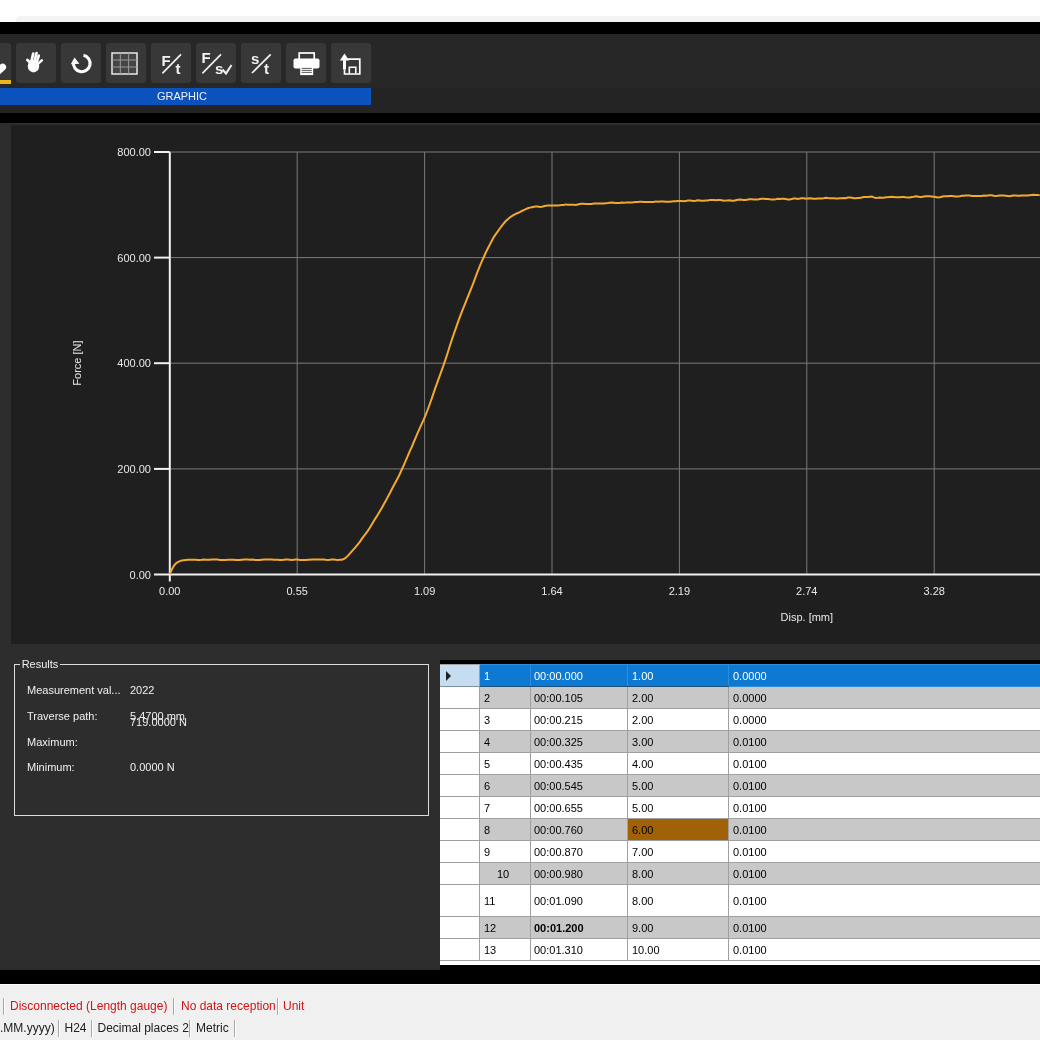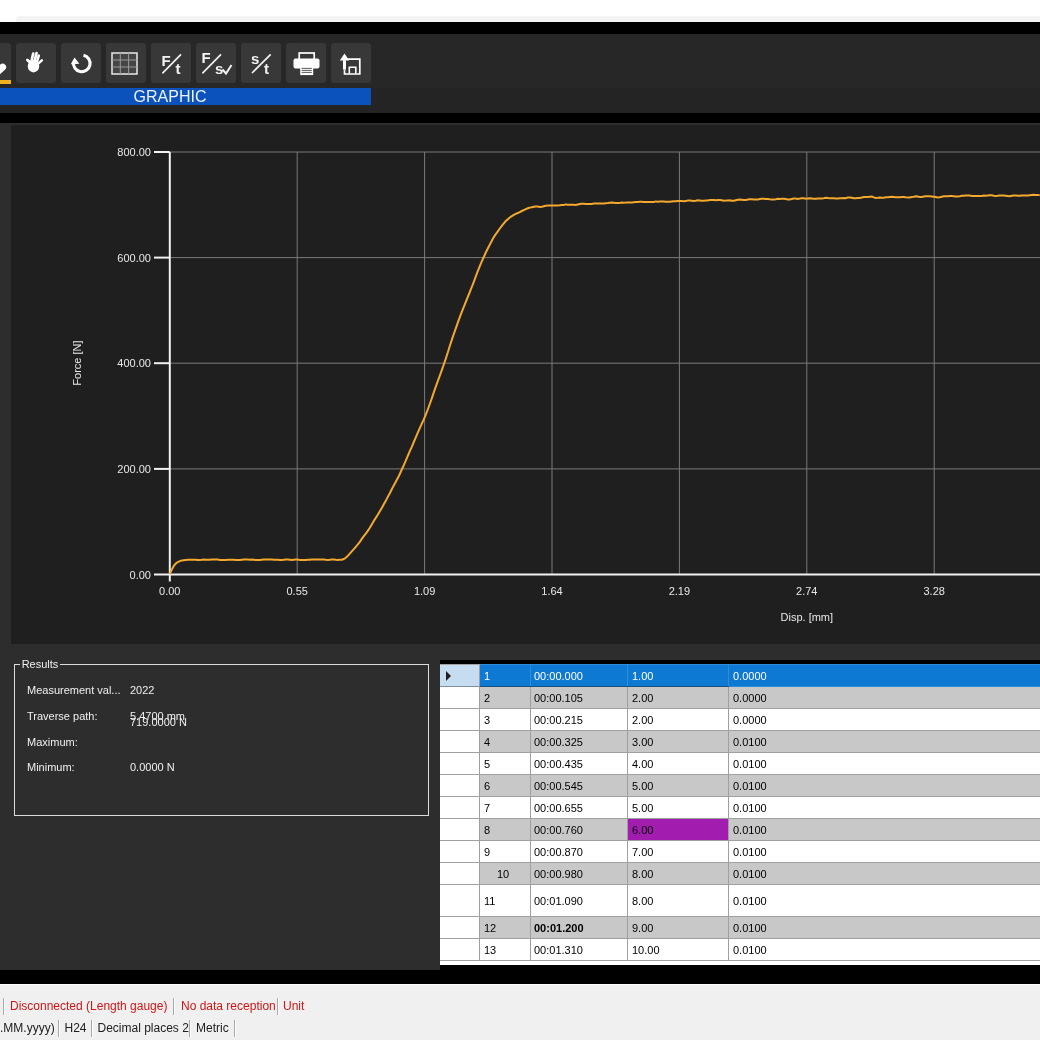--- a/index.html
+++ b/index.html
@@ -89,21 +89,21 @@
 <svg class="abs" style="left:337px;top:51px;" width="26" height="25" viewBox="0 0 26 25">
   <path d="M7.5 8.2 L7.5 23 L22.8 23 L22.8 8.2 Z" fill="none" stroke="#ffffff" stroke-width="1.7"></path>
   <path d="M12.3 22.5 L12.3 16.2 L18.8 16.2 L18.8 22.5" fill="none" stroke="#ffffff" stroke-width="1.6"></path>
   <rect x="4.2" y="6.2" width="6" height="12.3" fill="#383838"></rect>
   <rect x="6.0" y="9.2" width="3.0" height="9.3" fill="#ffffff"></rect>
   <polygon points="7.5,2.6 12.2,9.6 2.8,9.6" fill="#ffffff"></polygon>
 </svg>
 
 <div class="abs" style="left:0;top:88px;width:1040px;height:17px;background:#242424;"></div>
 <div class="abs" style="left:0;top:88px;width:371px;height:17px;background:#0b52bc;"></div>
-<div class="abs" style="left:0;top:88px;width:340px;height:17px;line-height:17px;text-align:center;color:#eef2fa;font-size:16px;">GRAPHIC</div>
+<div class="abs" style="left:12px;top:88px;width:340px;height:17px;line-height:17px;text-align:center;color:#eef2fa;font-size:11px;">GRAPHIC</div>
 <div class="abs" style="left:0;top:105px;width:1040px;height:8px;background:#242424;"></div>
 <div class="abs" style="left:0;top:113px;width:1040px;height:10px;background:#000000;"></div>
 
 <div class="abs" style="left:11px;top:125px;width:1029px;height:519px;background:#1f1f1f;">
 <svg width="1029" height="519" viewBox="0 0 1029 519">
   <g stroke="#7a7a7a" stroke-width="1">
     <line x1="286.2" y1="27" x2="286.2" y2="449.5"></line>
     <line x1="413.6" y1="27" x2="413.6" y2="449.5"></line>
     <line x1="541.0" y1="27" x2="541.0" y2="449.5"></line>
     <line x1="668.4" y1="27" x2="668.4" y2="449.5"></line>
@@ -219,21 +219,21 @@
           <td style="border:1px solid #a0a0a0;border-left:none;background:#ffffff;"></td>
           <td style="border:1px solid #a0a0a0;background:#ffffff;padding:0 0 0 4px;">7</td>
           <td style="border:1px solid #a0a0a0;background:#ffffff;padding:0 0 0 3px;">00:00.655</td>
           <td style="border:1px solid #a0a0a0;background:#ffffff;padding:0 0 0 4px;">5.00</td>
           <td style="border:1px solid #a0a0a0;border-right:none;background:#ffffff;padding:0 0 0 4px;">0.0100</td>
         </tr>
         <tr style="height:22px;">
           <td style="border:1px solid #a0a0a0;border-left:none;background:#ffffff;"></td>
           <td style="border:1px solid #a0a0a0;background:#c8c8c8;padding:0 0 0 4px;">8</td>
           <td style="border:1px solid #a0a0a0;background:#c8c8c8;padding:0 0 0 3px;">00:00.760</td>
-          <td style="border:1px solid #a0a0a0;background:#a21caf;padding:0 0 0 4px;">6.00</td>
+          <td style="border:1px solid #a0a0a0;background:#a16207;padding:0 0 0 4px;">6.00</td>
           <td style="border:1px solid #a0a0a0;border-right:none;background:#c8c8c8;padding:0 0 0 4px;">0.0100</td>
         </tr>
         <tr style="height:22px;">
           <td style="border:1px solid #a0a0a0;border-left:none;background:#ffffff;"></td>
           <td style="border:1px solid #a0a0a0;background:#ffffff;padding:0 0 0 4px;">9</td>
           <td style="border:1px solid #a0a0a0;background:#ffffff;padding:0 0 0 3px;">00:00.870</td>
           <td style="border:1px solid #a0a0a0;background:#ffffff;padding:0 0 0 4px;">7.00</td>
           <td style="border:1px solid #a0a0a0;border-right:none;background:#ffffff;padding:0 0 0 4px;">0.0100</td>
         </tr>
         <tr style="height:22px;">

